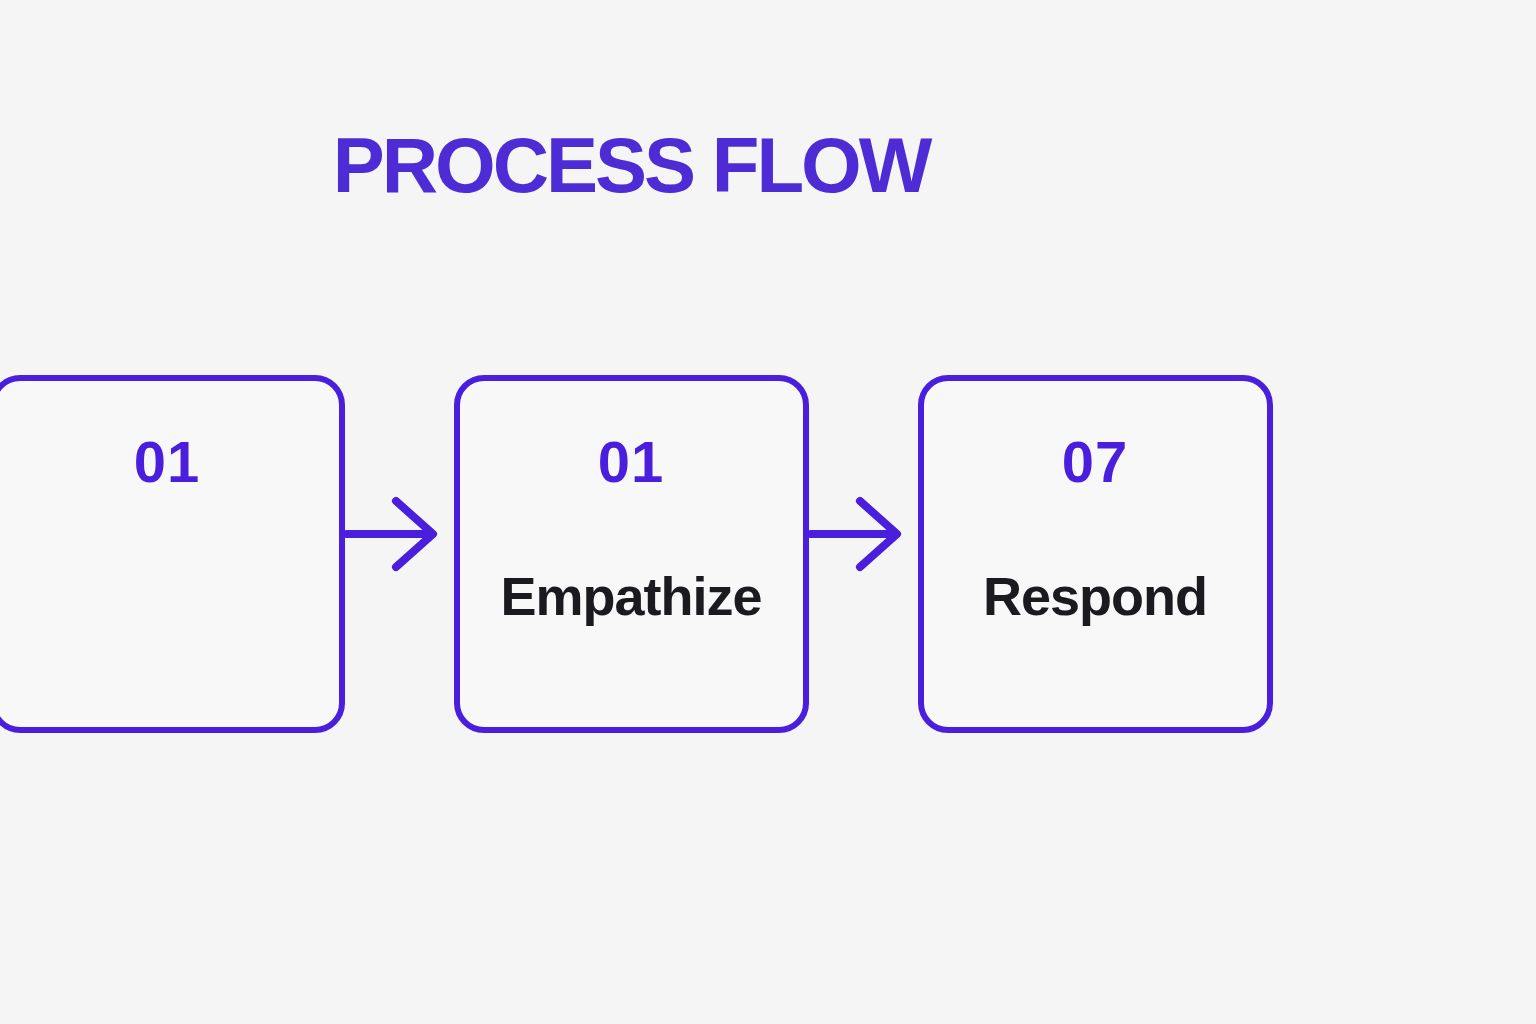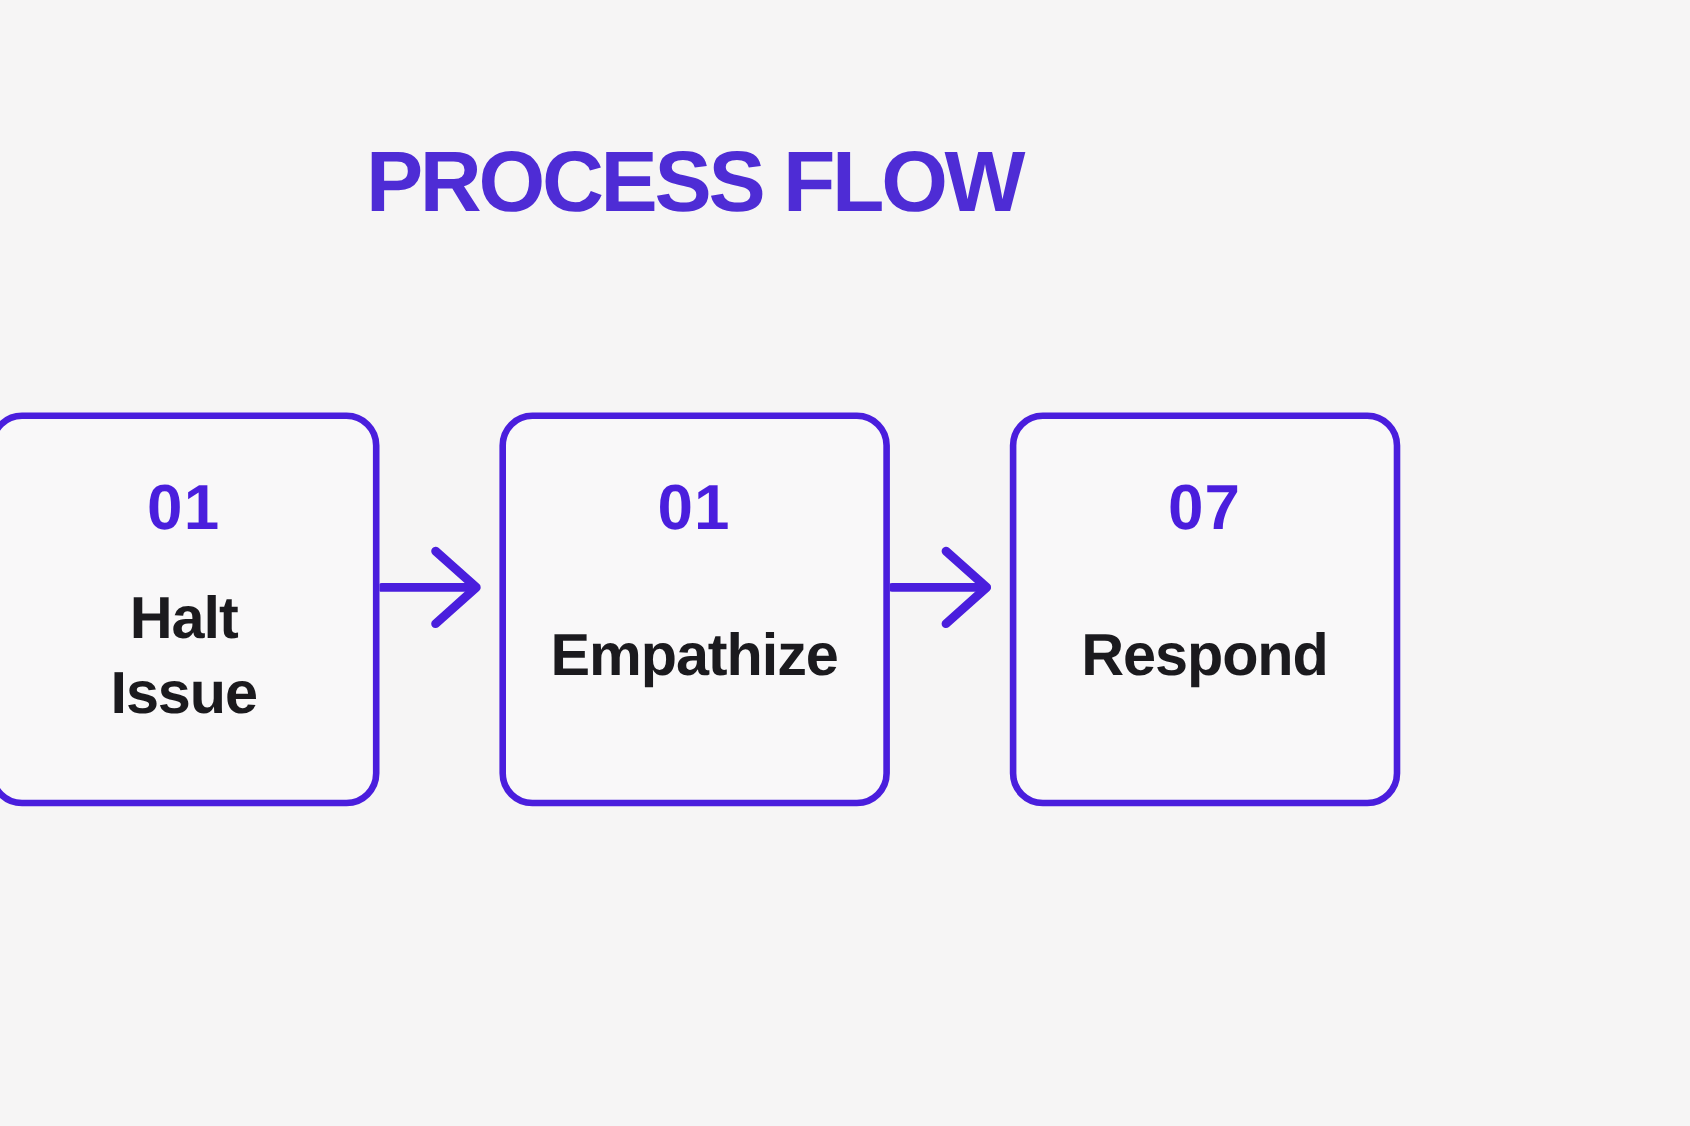--- a/index.html
+++ b/index.html
@@ -98,24 +98,20 @@
 
 <div class="stage">
   <div class="content">
 
     <div class="title">PROCESS FLOW</div>
 
     <div class="flow-row">
 
       <div class="step-box">
         <div class="step-number">01</div>
-        <div class="step-label">
-          <div class="step-label-line">Halt</div>
-          <div class="step-label-line">Issue</div>
-        </div>
       </div>
 
       <div class="arrow">
         <svg viewBox="0 0 109 96" xmlns="http://www.w3.org/2000/svg" aria-hidden="true">
           <line x1="2" y1="48" x2="84" y2="48"></line>
           <polyline points="51,15 88,48 51,81"></polyline>
         </svg>
       </div>
 
       <div class="step-box">

